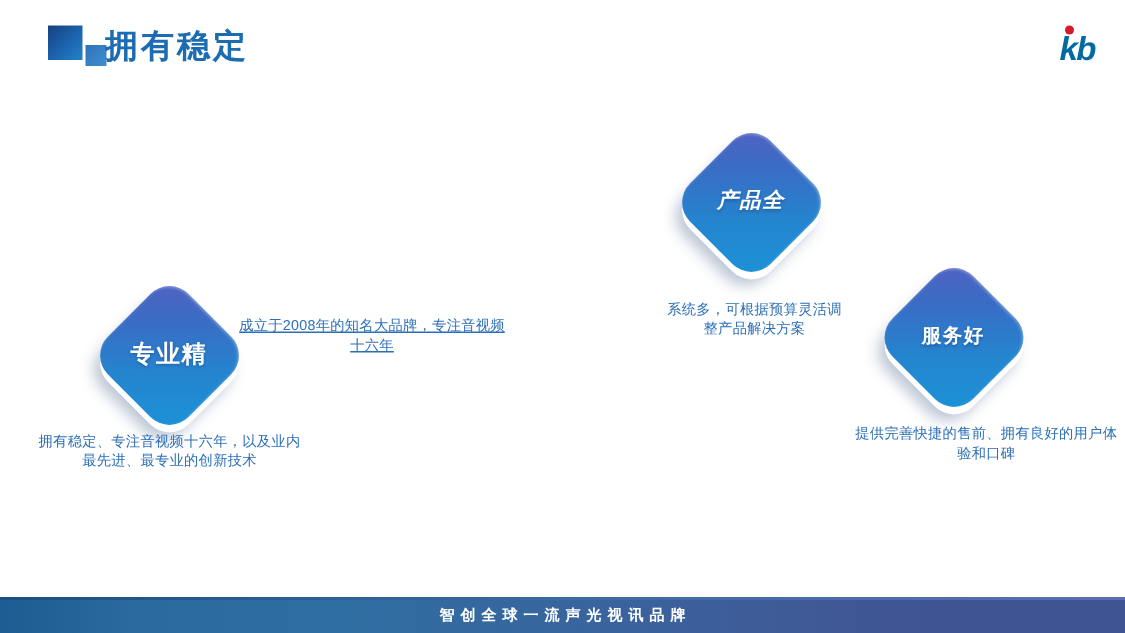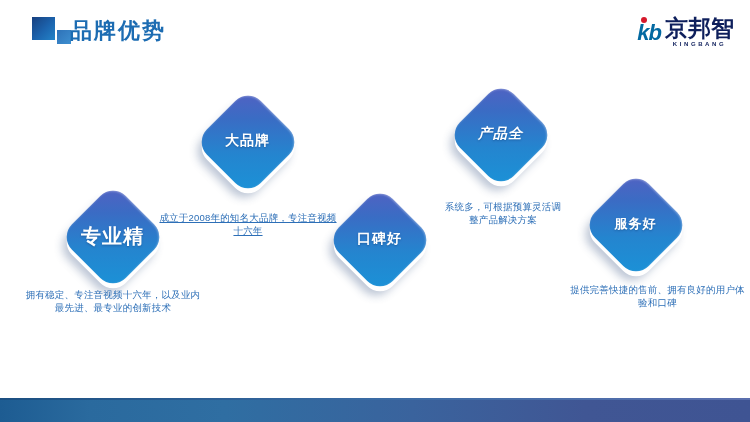--- a/index.html
+++ b/index.html
@@ -180,58 +180,40 @@
 </head>
 <body>
 
 <div id="slide">
 
   <div id="header-marks">
     <div class="sq-big"></div>
     <div class="sq-small"></div>
   </div>
 
-  <div id="page-title">品牌优势</div>
+  <div id="page-title">拥有稳定</div>
 
   <div id="logo">
     <div id="logo-mark">
       <span id="logo-dot"></span>
       <span>kb</span>
     </div>
-    <div id="logo-text-wrap">
-      <div id="logo-cn">京邦智</div>
-      <div id="logo-en">KINGBANG</div>
-    </div>
   </div>
 
   <div class="node" style="left:55px; top:180px; width:115px; height:115px;">
     <div class="diamond-wrap" style="width:115px;height:115px;">
       <div class="diamond-shadow" style="left:20px; top:24px; width:76px; height:76px;"></div>
       <div class="diamond" style="left:20px; top:19px; width:76px; height:76px;"></div>
-      <div class="diamond-label" style="width:115px; height:112px; font-size:20px;">专业精</div>
+      <div class="diamond-label" style="width:115px; height:112px; font-size:16px;">专业精</div>
     </div>
   </div>
   <div class="node-desc" style="left:22px; top:288px; width:182px;">拥有稳定、专注音视频十六年，以及业内最先进、最专业的创新技术</div>
 
-  <div class="node" style="left:190px; top:85px; width:115px; height:115px;">
-    <div class="diamond-wrap" style="width:115px;height:115px;">
-      <div class="diamond-shadow" style="left:20px; top:24px; width:76px; height:76px;"></div>
-      <div class="diamond" style="left:20px; top:19px; width:76px; height:76px;"></div>
-      <div class="diamond-label" style="width:115px; height:112px; font-size:14px;">大品牌</div>
-    </div>
-  </div>
   <div class="node-desc" style="left:157px; top:211px; width:182px;text-decoration:underline;">成立于2008年的知名大品牌，专注音视频十六年</div>
 
-  <div class="node" style="left:322px; top:183px; width:115px; height:115px;">
-    <div class="diamond-wrap" style="width:115px;height:115px;">
-      <div class="diamond-shadow" style="left:20px; top:24px; width:76px; height:76px;"></div>
-      <div class="diamond" style="left:20px; top:19px; width:76px; height:76px;"></div>
-      <div class="diamond-label" style="width:115px; height:112px; font-size:14px;">口碑好</div>
-    </div>
-  </div>
 
   <div class="node" style="left:443px; top:78px; width:115px; height:115px;">
     <div class="diamond-wrap" style="width:115px;height:115px;">
       <div class="diamond-shadow" style="left:20px; top:24px; width:76px; height:76px;"></div>
       <div class="diamond" style="left:20px; top:19px; width:76px; height:76px;"></div>
       <div class="diamond-label" style="width:115px; height:112px; font-size:14px;font-style:italic;">产品全</div>
     </div>
   </div>
   <div class="node-desc" style="left:443px; top:200px; width:120px;">系统多，可根据预算灵活调整产品解决方案</div>
 
@@ -239,15 +221,16 @@
     <div class="diamond-wrap" style="width:115px;height:115px;">
       <div class="diamond-shadow" style="left:20px; top:24px; width:76px; height:76px;"></div>
       <div class="diamond" style="left:20px; top:19px; width:76px; height:76px;"></div>
       <div class="diamond-label" style="width:115px; height:112px; font-size:13px;">服务好</div>
     </div>
   </div>
   <div class="node-desc" style="left:570px; top:283px; width:175px;">提供完善快捷的售前、拥有良好的用户体验和口碑</div>
 
   <div id="footer-bar">
     <div id="footer-accent"></div>
+    <div id="footer-text">智创全球一流声光视讯品牌</div>
   </div>
 
 </div>
 
 </body></html>

